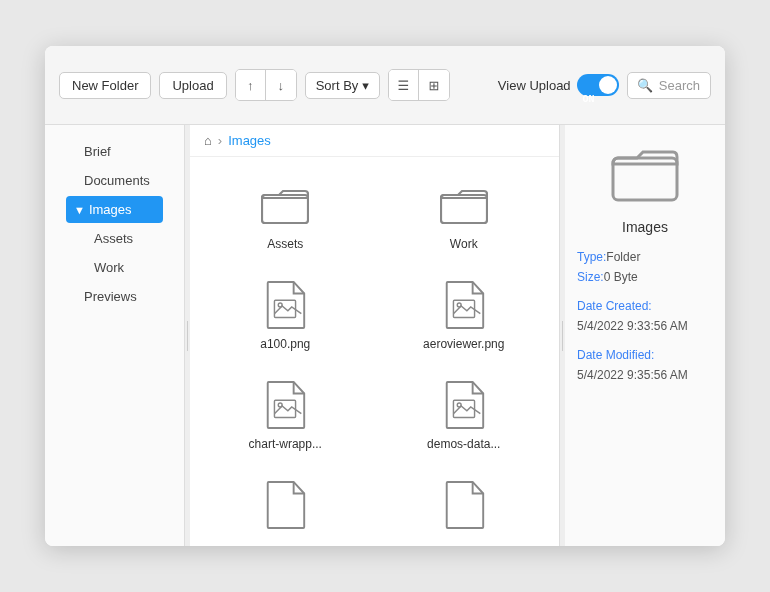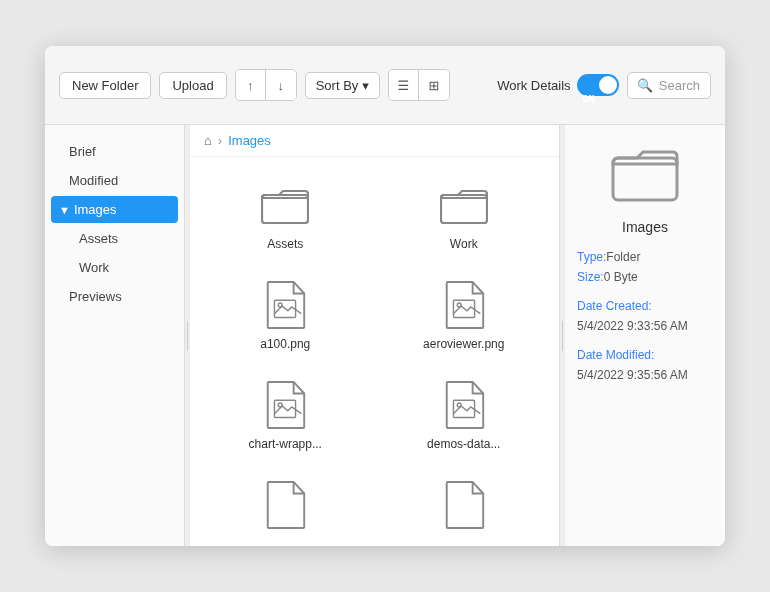--- a/index.html
+++ b/index.html
@@ -125,21 +125,21 @@
     
     .main {
       display: flex;
       flex: 1;
       overflow: hidden;
     }
     
     .sidebar {
       width: 140px;
       border-right: 1px solid #ddd;
-      padding: 12px 0;
+      padding: 12px 15px;
       display: flex;
       flex-direction: column;
       flex-shrink: 0;
       background: #fafafa;
     }
     .sidebar-item {
       padding: 6px 18px;
       font-size: 13px;
       color: #444;
       cursor: pointer;
@@ -267,40 +267,40 @@
     </div>
     <button class="sort-btn">
       <span>Sort By</span>
       <span>▾</span>
     </button>
     <div class="btn-group">
       <div class="btn-icon">☰</div>
       <div class="btn-icon">⊞</div>
     </div>
     <div class="view-details">
-      <span>Work Details</span>
+      <span>View Upload</span>
       <div class="toggle">
         <span class="toggle-label">ON</span>
         <div class="toggle-knob"></div>
       </div>
     </div>
     <div class="search-box">
       <span>🔍</span>
       <span>Search</span>
     </div>
   </div>
 
   <div class="main">
 
     <div class="sidebar">
       <div class="sidebar-item">
         <span>Brief</span>
       </div>
       <div class="sidebar-item">
-        <span>Modified</span>
+        <span>Documents</span>
       </div>
       <div style="display:flex;align-items:center;padding:6px 18px 6px 8px;margin:1px 6px;border-radius:4px;background:#2196F3;cursor:pointer;">
         <span style="font-size:11px;color:#fff;margin-right:4px;">▼</span>
         <span style="font-size:13px;color:#fff;">Images</span>
       </div>
       <div class="sidebar-item child">
         <span>Assets</span>
       </div>
       <div class="sidebar-item child">
         <span>Work</span>

